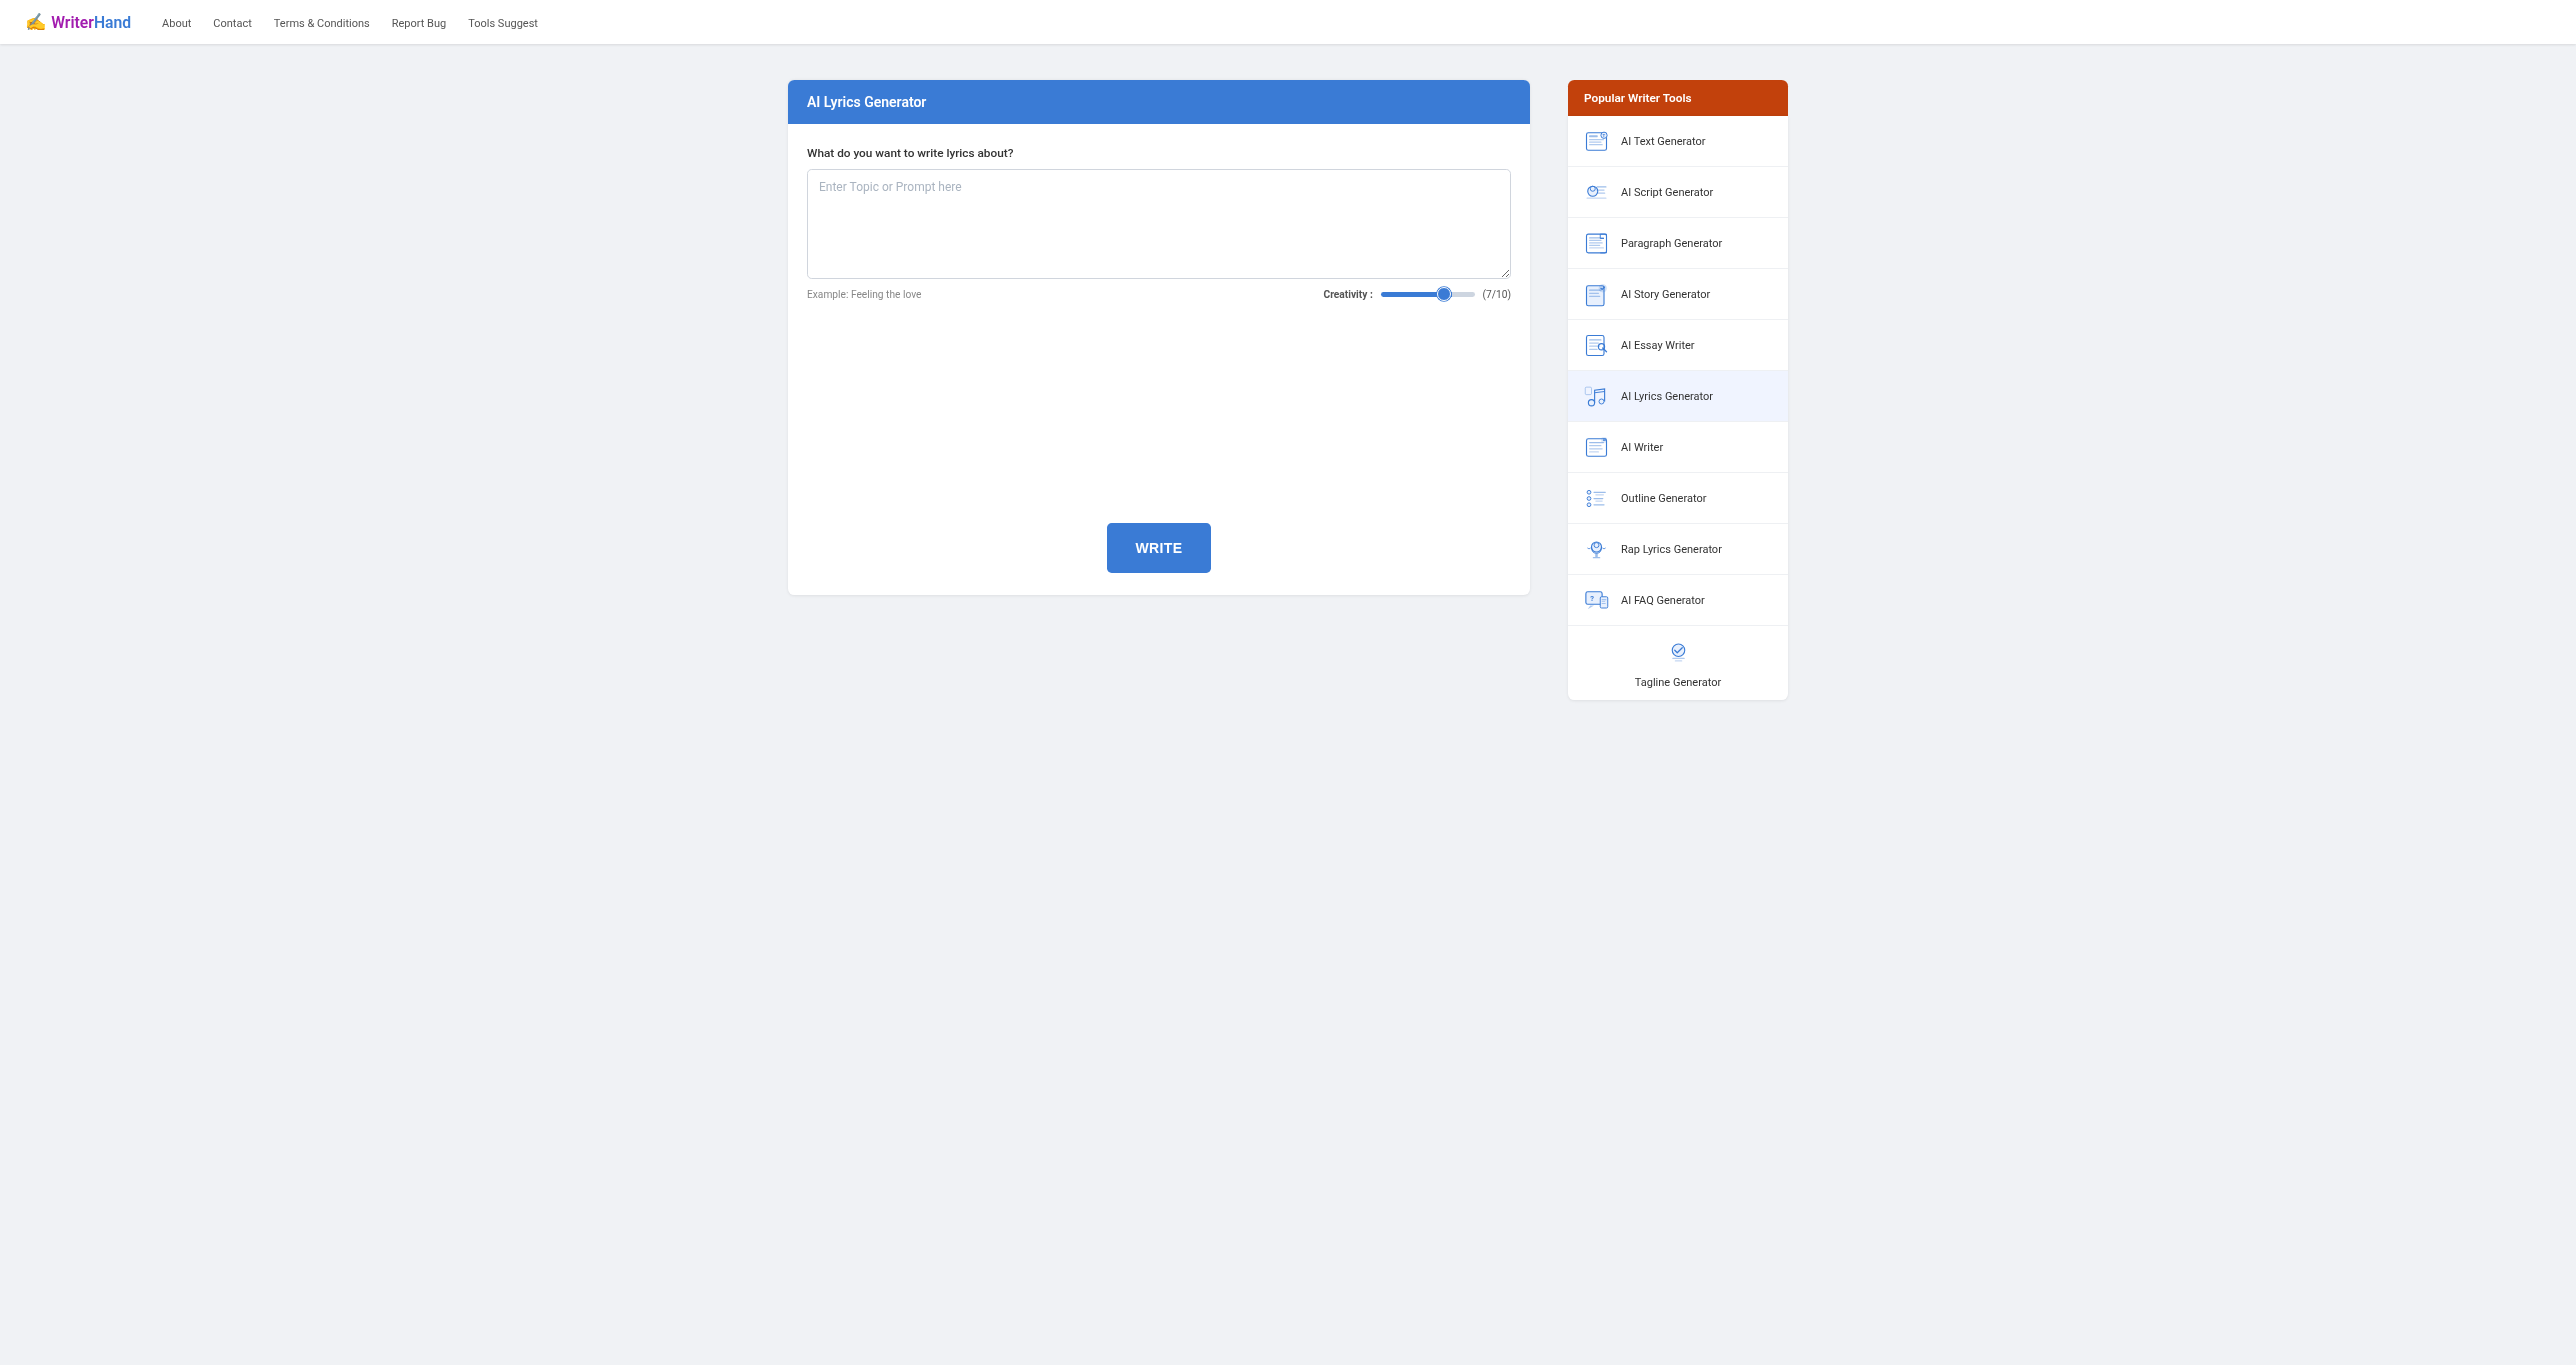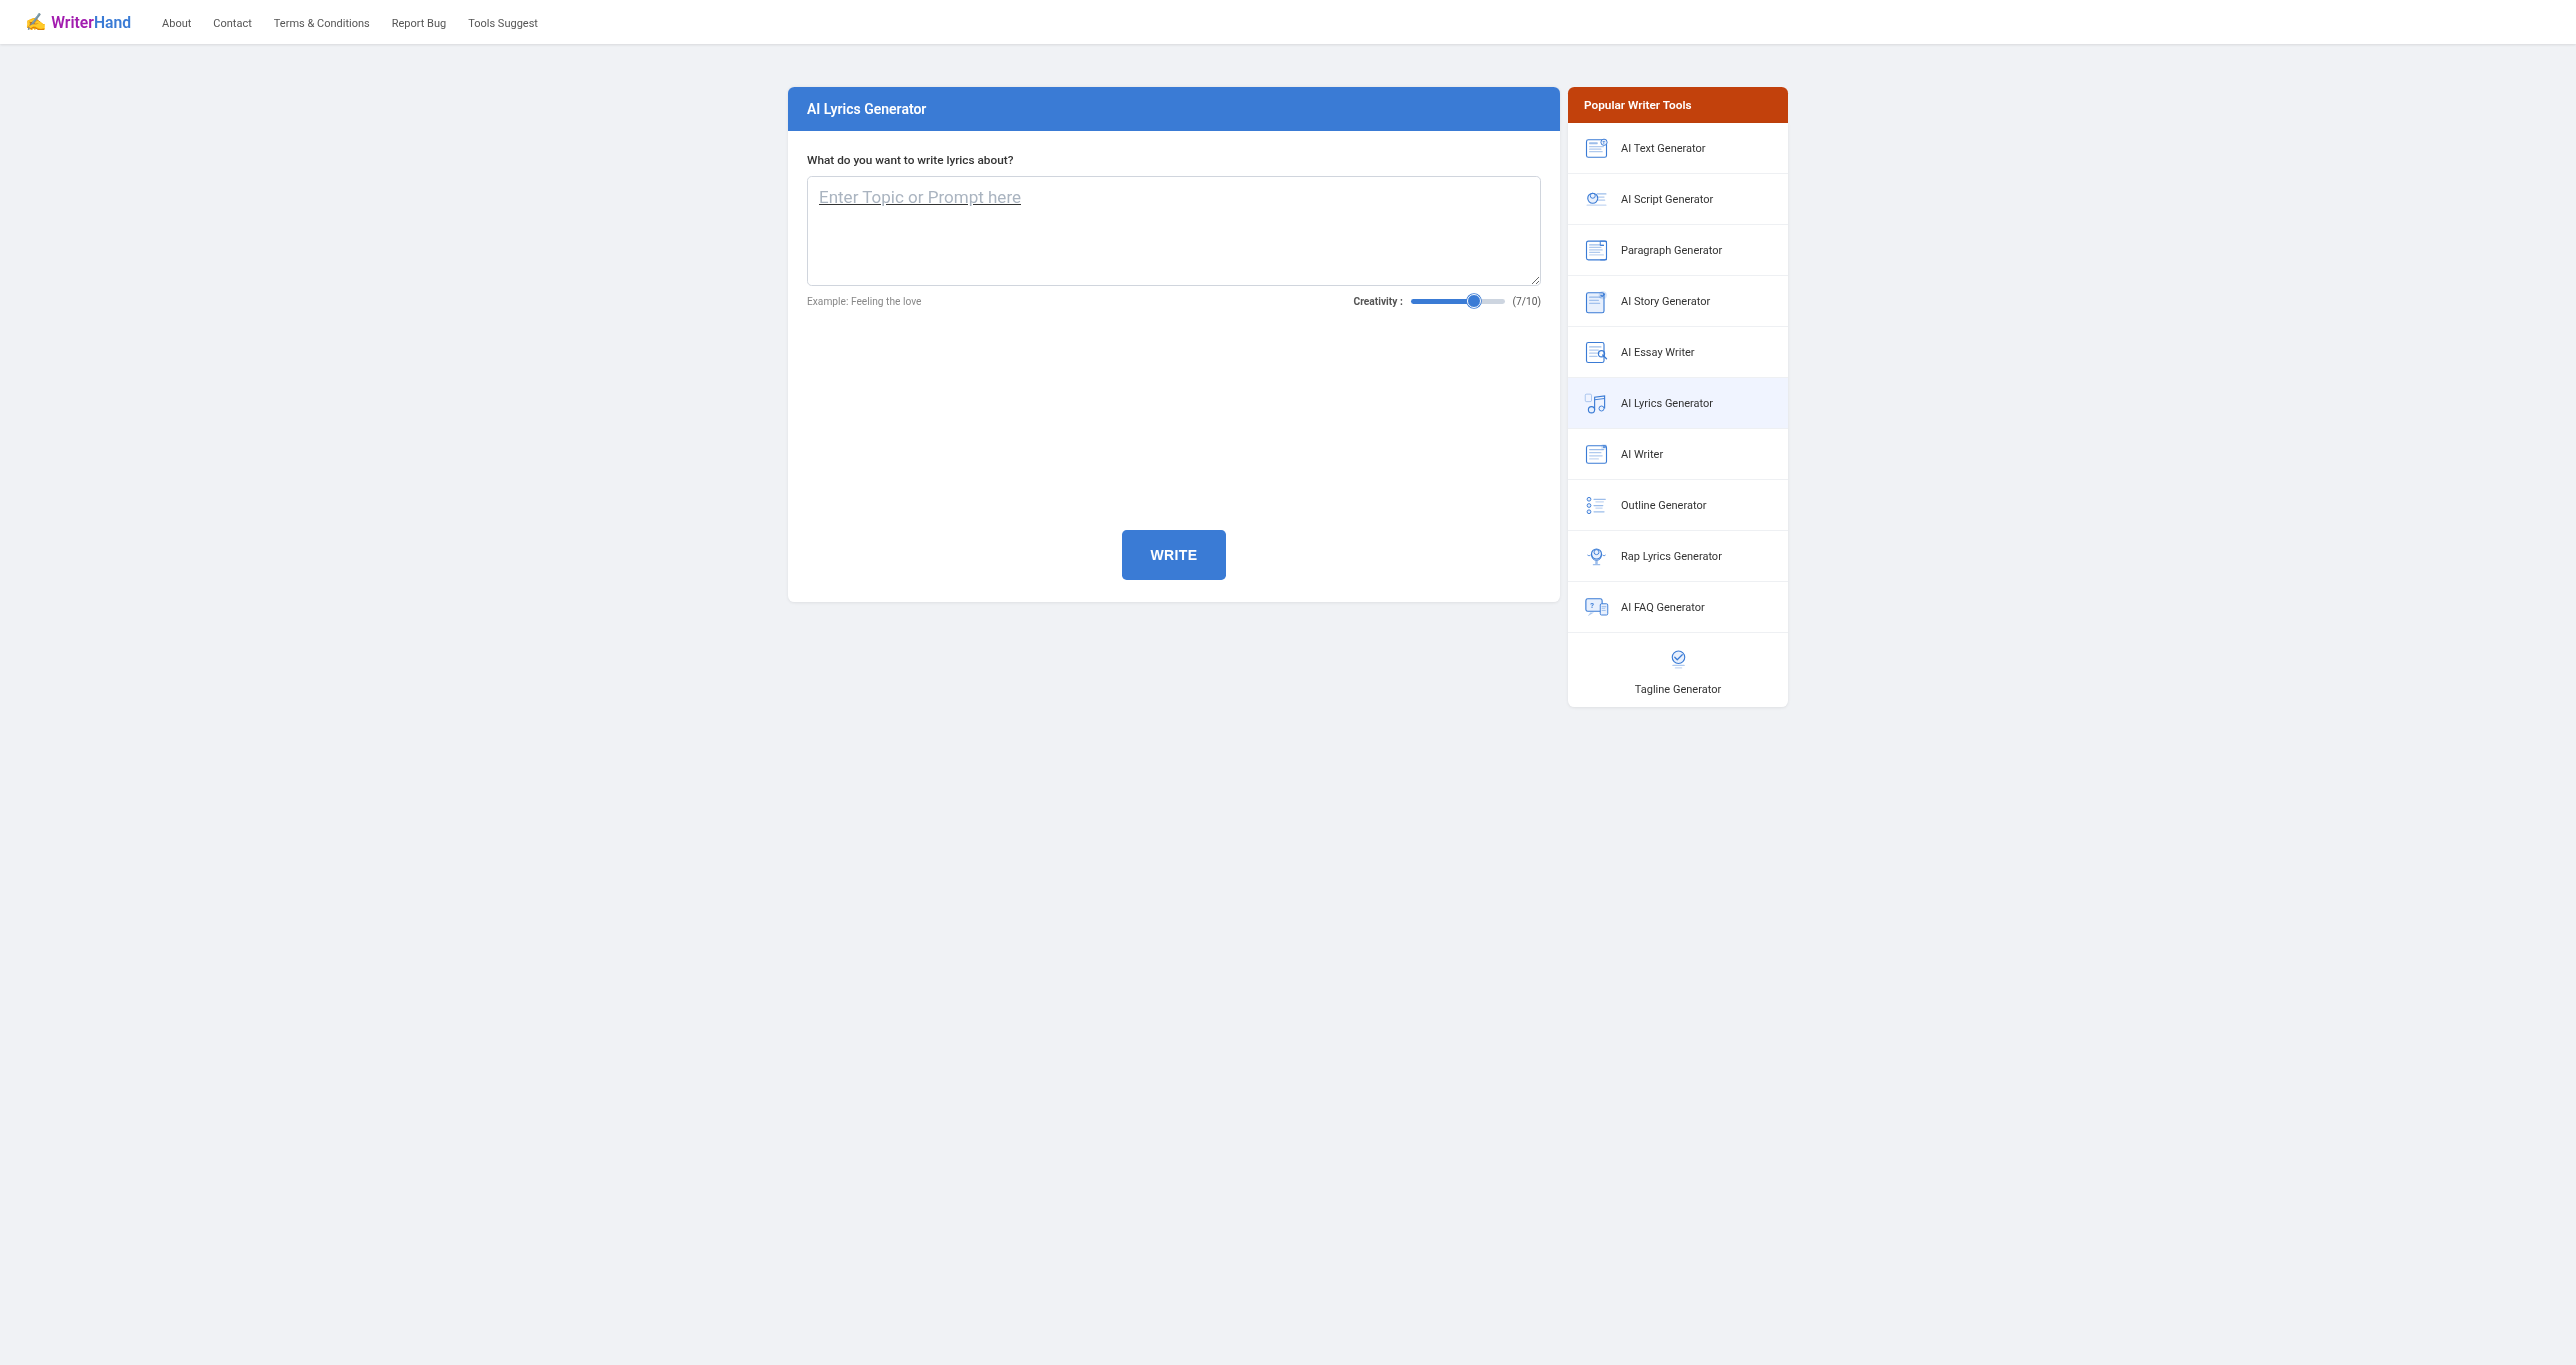--- a/index.html
+++ b/index.html
@@ -45,23 +45,23 @@
       text-decoration: none;
       color: #555;
       font-size: 11px;
       transition: color 0.2s;
     }
 
     
     .page-layout {
       display: flex;
       max-width: 1038px;
-      margin: 15px auto;
+      margin: 8px auto;
       padding: 28px 19px;
-      gap: 8px;
+      gap: 38px;
       align-items: flex-start;
     }
 
     
     .main-card {
       flex: 1;
       background: #fff;
       border-radius: 6.3px;
       overflow: hidden;
       box-shadow: 0 0.8px 3.1px rgba(0,0,0,0.08);
@@ -83,27 +83,26 @@
       font-weight: 500;
       color: #333;
       margin-bottom: 9.4px;
     }
     .prompt-textarea {
       width: 100%;
       height: 110px;
       border: 0.8px solid #d0d5dd;
       border-radius: 4.7px;
       padding: 9.4px 11px;
-      font-size: 17px;
+      font-size: 12px;
       color: #333;
       resize: vertical;
       outline: none;
       font-family: inherit;
       background: #fff;
-      text-decoration: underline;
     }
     .prompt-textarea::placeholder { color: #aab4c0; }
 
     .meta-row {
       display: flex;
       justify-content: space-between;
       align-items: center;
       margin-top: 6.3px;
       margin-bottom: 25px;
     }

